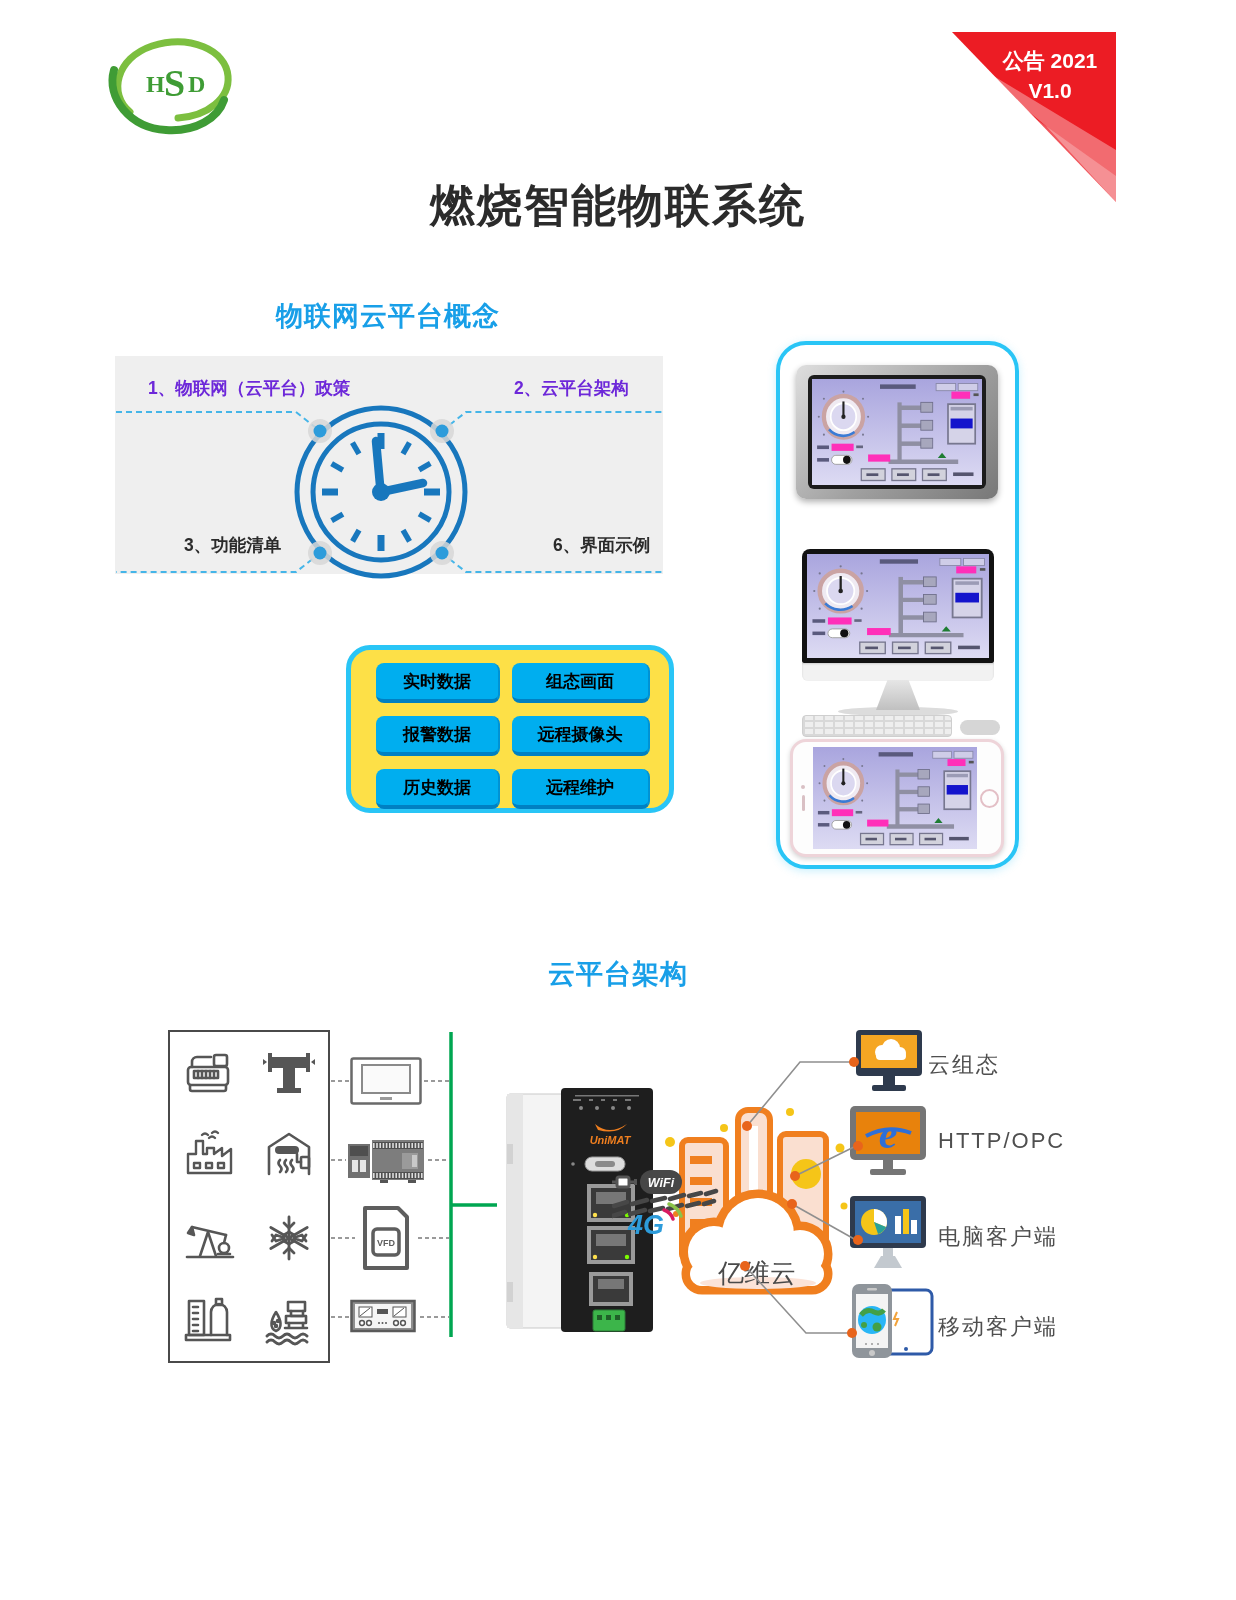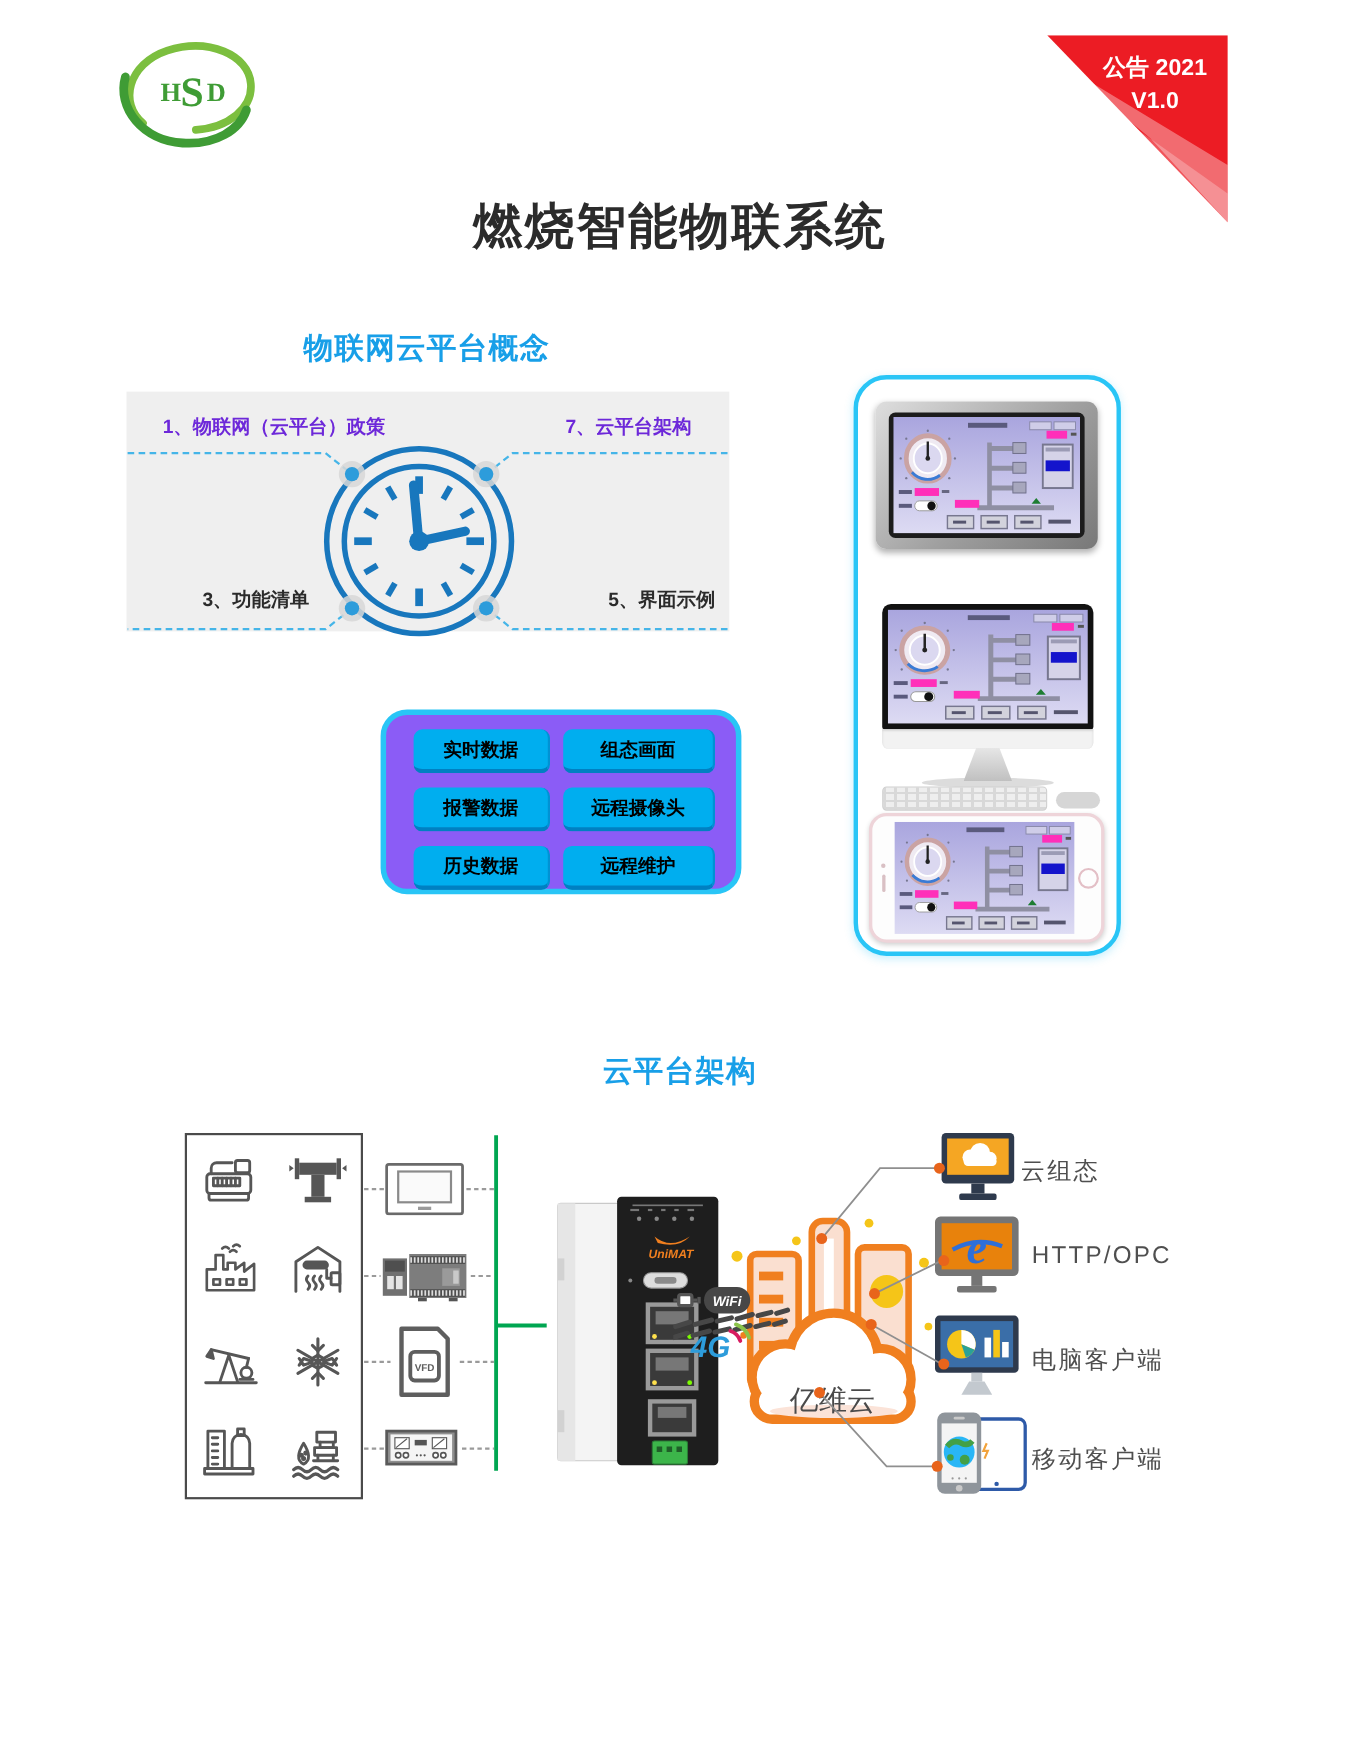--- a/index.html
+++ b/index.html
@@ -14,21 +14,21 @@
   .h-concept{left:276px;top:298px;}
   .h-arch{left:0;top:956px;width:1236px;text-align:center;}
 
   .concept-box{left:115px;top:356px;width:548px;height:218px;background:#efefef;z-index:1;}
   .concept-item{position:absolute;font-size:17.5px;font-weight:700;z-index:2;white-space:nowrap;}
   .ci-red{color:#6d28d9;}
   .ci-dark{color:#2b2b2b;margin-left:36px;}
   .clock-svg{left:293px;top:404px;z-index:2;}
 
   .features-box{left:346px;top:645px;width:328px;height:168px;border:5px solid #29C5F6;
-                border-radius:24px;background:#8b5cf6;box-sizing:border-box;z-index:2;
+                border-radius:24px;background:#fde047;box-sizing:border-box;z-index:2;
                 display:grid;grid-template-columns:124px 138px;column-gap:12px;row-gap:13px;
                 padding:13px 0 0 6px;align-content:start;justify-content:center;}
   .feat-btn{height:36px;border-radius:8px;background:#00AEEF;border-bottom:4px solid #0080C2;
             border-right:2px solid #0092D4;display:flex;align-items:center;justify-content:center;
             font-size:17px;font-weight:800;color:#000;cursor:pointer;}
 
   .devices-panel{left:776px;top:341px;width:243px;height:528px;border:4px solid #29C5F6;
                  border-radius:30px;background:#fff;box-sizing:border-box;z-index:2;
                  box-shadow:0 2px 8px rgba(41,197,246,.25);}
   .hmi-device{position:absolute;left:16px;top:20px;width:202px;height:134px;border-radius:10px;
@@ -200,23 +200,23 @@
     <text x="112" y="36" text-anchor="middle" font-size="21" font-weight="bold" fill="#fff">公告 2021</text>
     <text x="112" y="66" text-anchor="middle" font-size="21" font-weight="bold" fill="#fff">V1.0</text>
   </svg>
 
   <div class="abs section-heading h-concept">物联网云平台概念</div>
 
   <div class="abs main-title">燃烧智能物联系统</div>
 
   <div class="abs concept-box"></div>
   <span class="concept-item ci-red" style="left:148px;top:376px">1、物联网（云平台）政策</span>
-  <span class="concept-item ci-red" style="left:514px;top:376px">7、云平台架构</span>
+  <span class="concept-item ci-red" style="left:514px;top:376px">2、云平台架构</span>
   <span class="concept-item ci-dark" style="left:148px;top:533px">3、功能清单</span>
-  <span class="concept-item ci-dark" style="left:517px;top:533px">5、界面示例</span>
+  <span class="concept-item ci-dark" style="left:517px;top:533px">6、界面示例</span>
 
   <svg class="abs clock-svg" width="176" height="176" viewBox="0 0 176 176">
     <circle cx="88" cy="88" r="84" fill="none" stroke="#1877BD" stroke-width="5"></circle>
     <circle cx="88" cy="88" r="68" fill="none" stroke="#1877BD" stroke-width="5"></circle>
     <g fill="#1877BD">
       <rect x="84.5" y="29" width="7" height="16" transform="rotate(0 88 88)"></rect>
       <rect x="85.2" y="31" width="5.5" height="13" transform="rotate(30 88 88)"></rect>
       <rect x="85.2" y="31" width="5.5" height="13" transform="rotate(60 88 88)"></rect>
       <rect x="84.5" y="29" width="7" height="16" transform="rotate(90 88 88)"></rect>
       <rect x="85.2" y="31" width="5.5" height="13" transform="rotate(120 88 88)"></rect>

